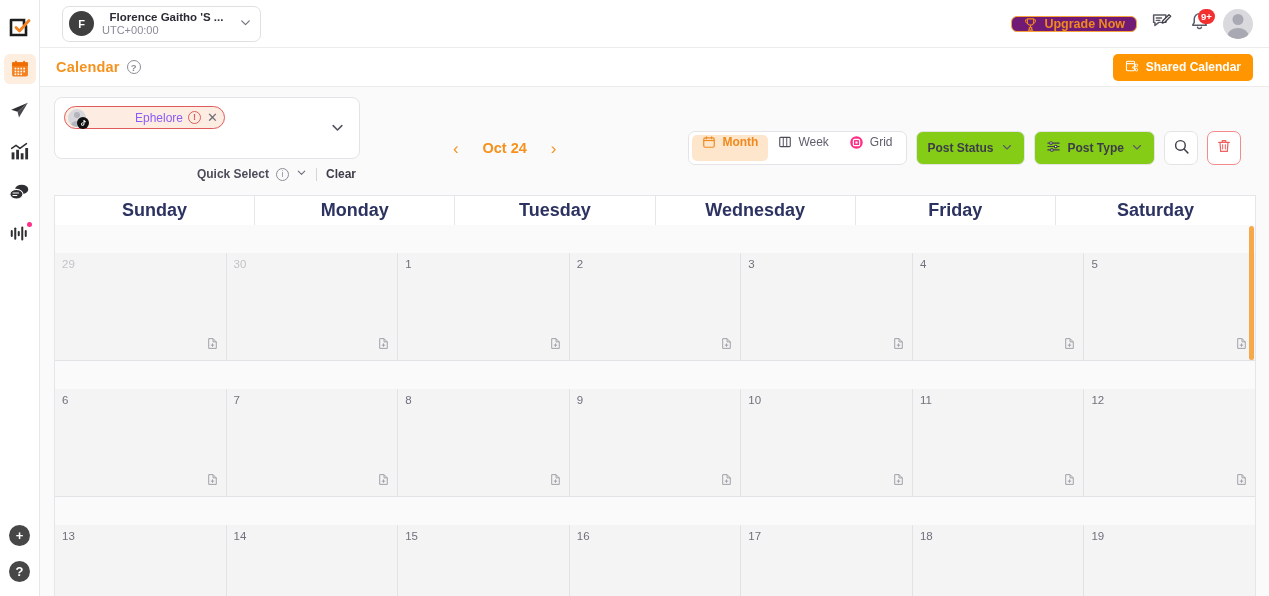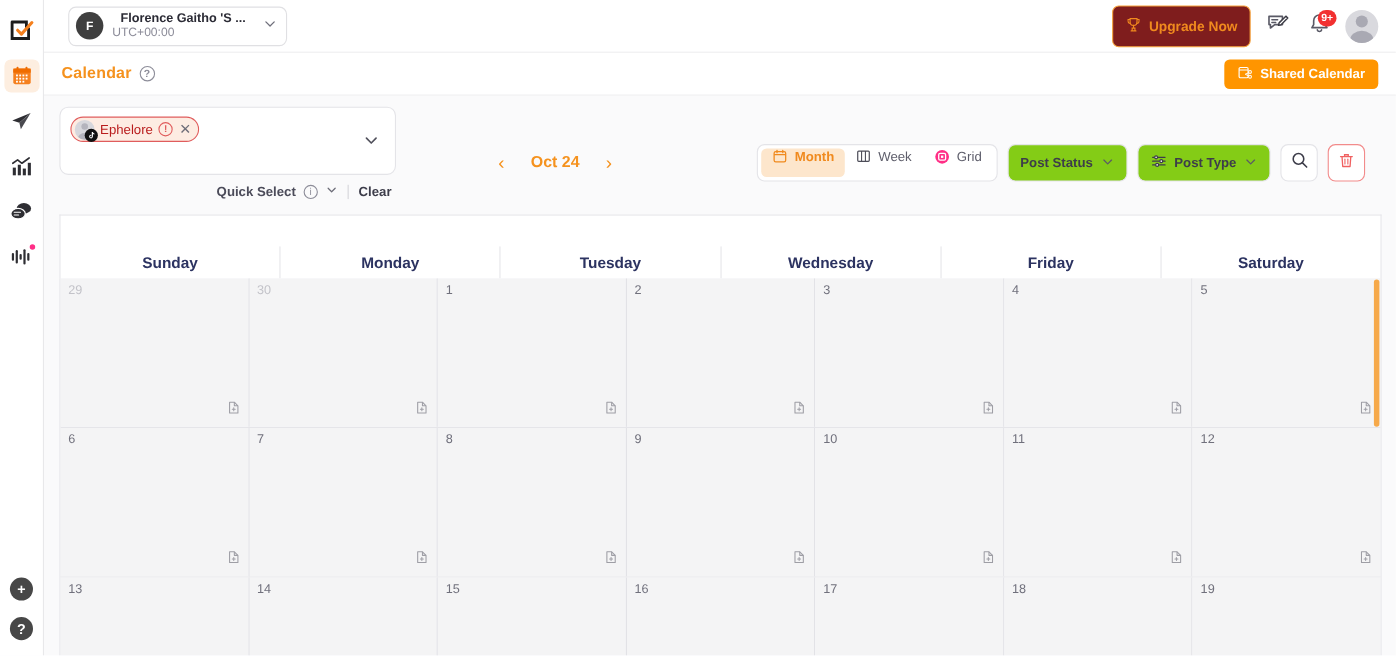--- a/index.html
+++ b/index.html
@@ -64,23 +64,23 @@
     font-size: 11px; font-weight: bold; flex: 0 0 25px;
   }
   .acct-text { flex: 1; min-width: 0; line-height: 1.15; }
   .acct-name {
     font-size: 11.5px; font-weight: bold; color: #2b2b35;
     white-space: nowrap; overflow: hidden; text-overflow: ellipsis; text-align: center;
   }
   .acct-tz { font-size: 11px; color: #8b8b98; }
   .top-spacer { flex: 1; }
   .upgrade-btn {
-    height: 38px; border: 1.5px solid #f7a23b; border-radius: 6px;
-    background: #7f1d1d; color: #f08a1e;
-    display: flex; align-items: center; gap: 6px;
+    height: 16px; border: 1.5px solid #f7a23b; border-radius: 6px;
+    background: #701a75; color: #f08a1e;
+    display: flex; gap: 6px;
     padding: 0 11px; font-size: 12.5px; font-weight: bold; cursor: pointer;
   }
   .icon-btn { width: 28px; height: 28px; display: flex; align-items: center; justify-content: center; position: relative; cursor: pointer; }
   .bell-badge {
     position: absolute; top: -1px; right: -2px;
     min-width: 17px; height: 15px; padding: 0 3px;
     border-radius: 8px; background: #f23030; color: #fff;
     font-size: 9.5px; font-weight: bold;
     display: flex; align-items: center; justify-content: center;
   }
@@ -147,21 +147,21 @@
   }
   .chip-av-base::after {
     content: ""; position: absolute; left: 50%; bottom: -3px; transform: translateX(-50%);
     width: 12px; height: 9px; border-radius: 50% 50% 0 0; background: #b4b4bd;
   }
   .chip-net {
     position: absolute; right: -3px; bottom: -2px;
     width: 12px; height: 12px; border-radius: 50%;
     background: #111; display: flex; align-items: center; justify-content: center;
   }
-  .chip-name { font-size: 12px; color: #b91c1c; flex: 1; white-space: nowrap; overflow: hidden; text-overflow: ellipsis; }
+  .chip-name { font-size: 12px; color: #8b5cf6; flex: 1; white-space: nowrap; overflow: hidden; text-overflow: ellipsis; margin-left: 44px; }
   .chip-warn {
     width: 13px; height: 13px; border-radius: 50%;
     border: 1.2px solid #e05c5c; color: #e05c5c;
     font-size: 9px; font-weight: bold; line-height: 1;
     display: flex; align-items: center; justify-content: center; cursor: pointer;
   }
   .chip-x { color: #6d6d78; font-size: 13px; cursor: pointer; line-height: 1; padding: 0 1px; }
   .panel-caret { margin-left: auto; padding: 14px 6px 0 0; cursor: pointer; }
   .quickrow {
     display: flex; align-items: center; justify-content: flex-end;
@@ -201,30 +201,29 @@
     width: 34px; height: 34px; border: 1px solid #e4e4e8; border-radius: 7px;
     background: #fff; display: flex; align-items: center; justify-content: center; cursor: pointer;
   }
   .tb-sq.danger { border-color: #f28b8b; }
 
   
   .cal { position: absolute; left: 14px; right: 13px; top: 108px; bottom: 0; }
   .cal-head { display: flex; background: #fff; border: 1px solid #e6e6ea; border-bottom: none; }
   .cal-head > div {
     flex: 1; height: 29px; display: flex; align-items: center; justify-content: center;
-    font-size: 14px; font-weight: bold; color: #2c3361;
+    font-size: 18px; font-weight: bold; color: #2c3361;
     border-right: 1px solid #e6e6ea;
-    margin-top: 28px;
   }
   .cal-head > div:last-child { border-right: none; }
   .cal-body { position: relative; height: calc(100% - 29px); overflow: hidden; border: 1px solid #e6e6ea; border-top: none; }
   .cal-row { display: flex; height: 136px; border-bottom: 1px solid #e2e2e6; }
   .cal-cell {
     flex: 1; background: #f4f4f5; position: relative;
-    border-right: 1px solid #e2e2e6; cursor: pointer;
+    border-right: 1px solid #e2e2e6; cursor: pointer; margin-top: 28px;
   }
   .cal-cell:last-child { border-right: none; }
   .cal-cell.other .daynum { color: #c3c3c9; }
   .cal-cell.other { background: #f4f4f5; }
   .daynum { position: absolute; left: 7px; top: 5px; font-size: 11.5px; color: #70707c; }
   .addpost { position: absolute; right: 7px; bottom: 6px; opacity: .62; cursor: pointer; }
   .scrollthumb {
     position: absolute; right: 1px; top: 1px;
     width: 5px; height: 134px; border-radius: 3px; background: #f6a94a;
   }

